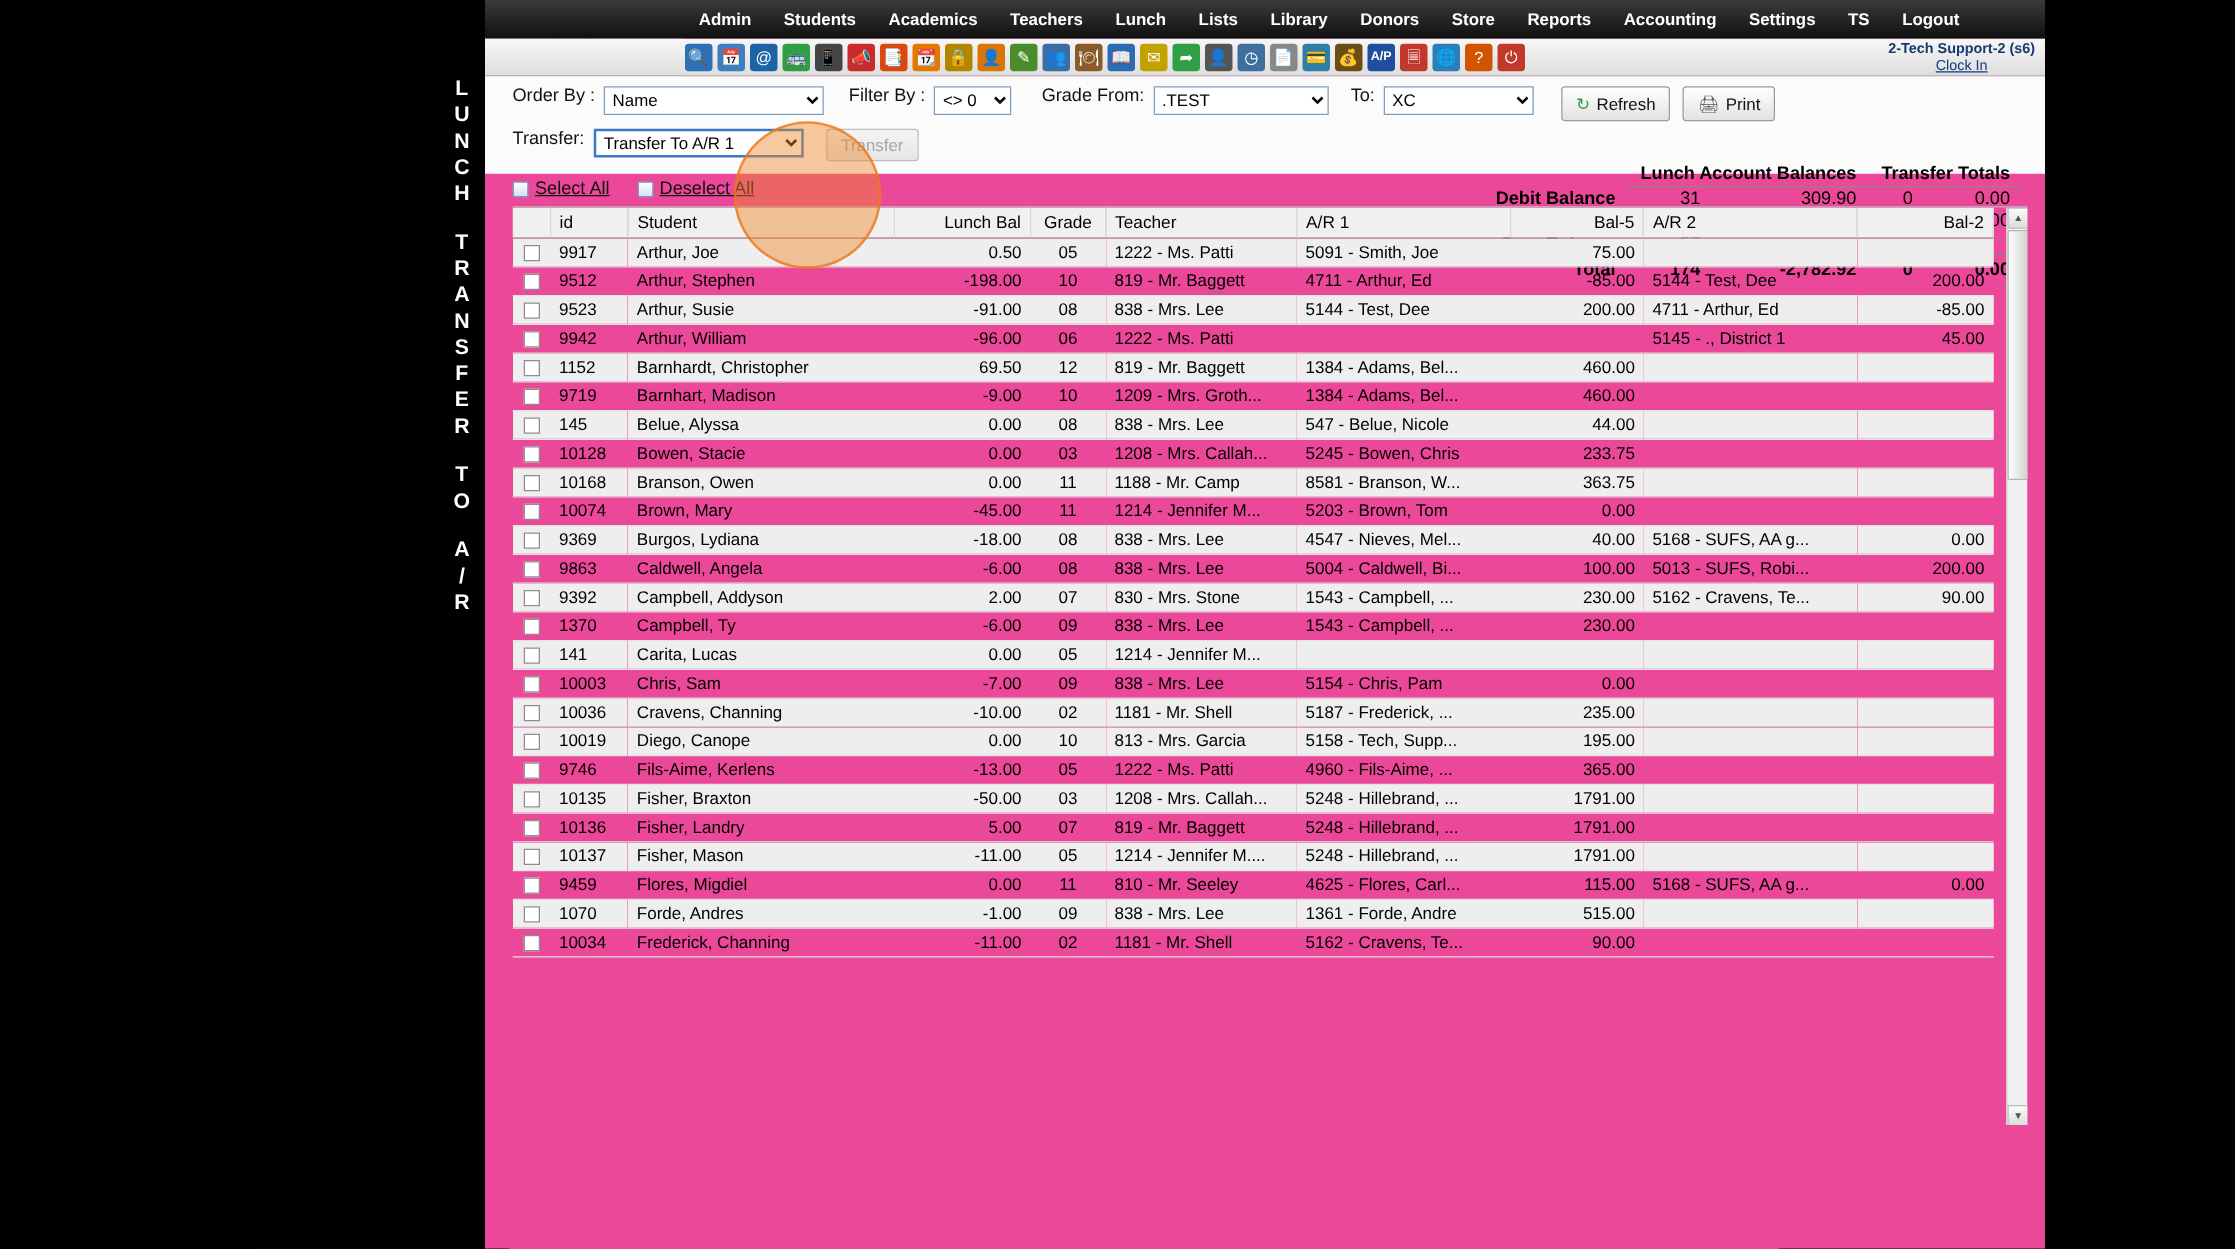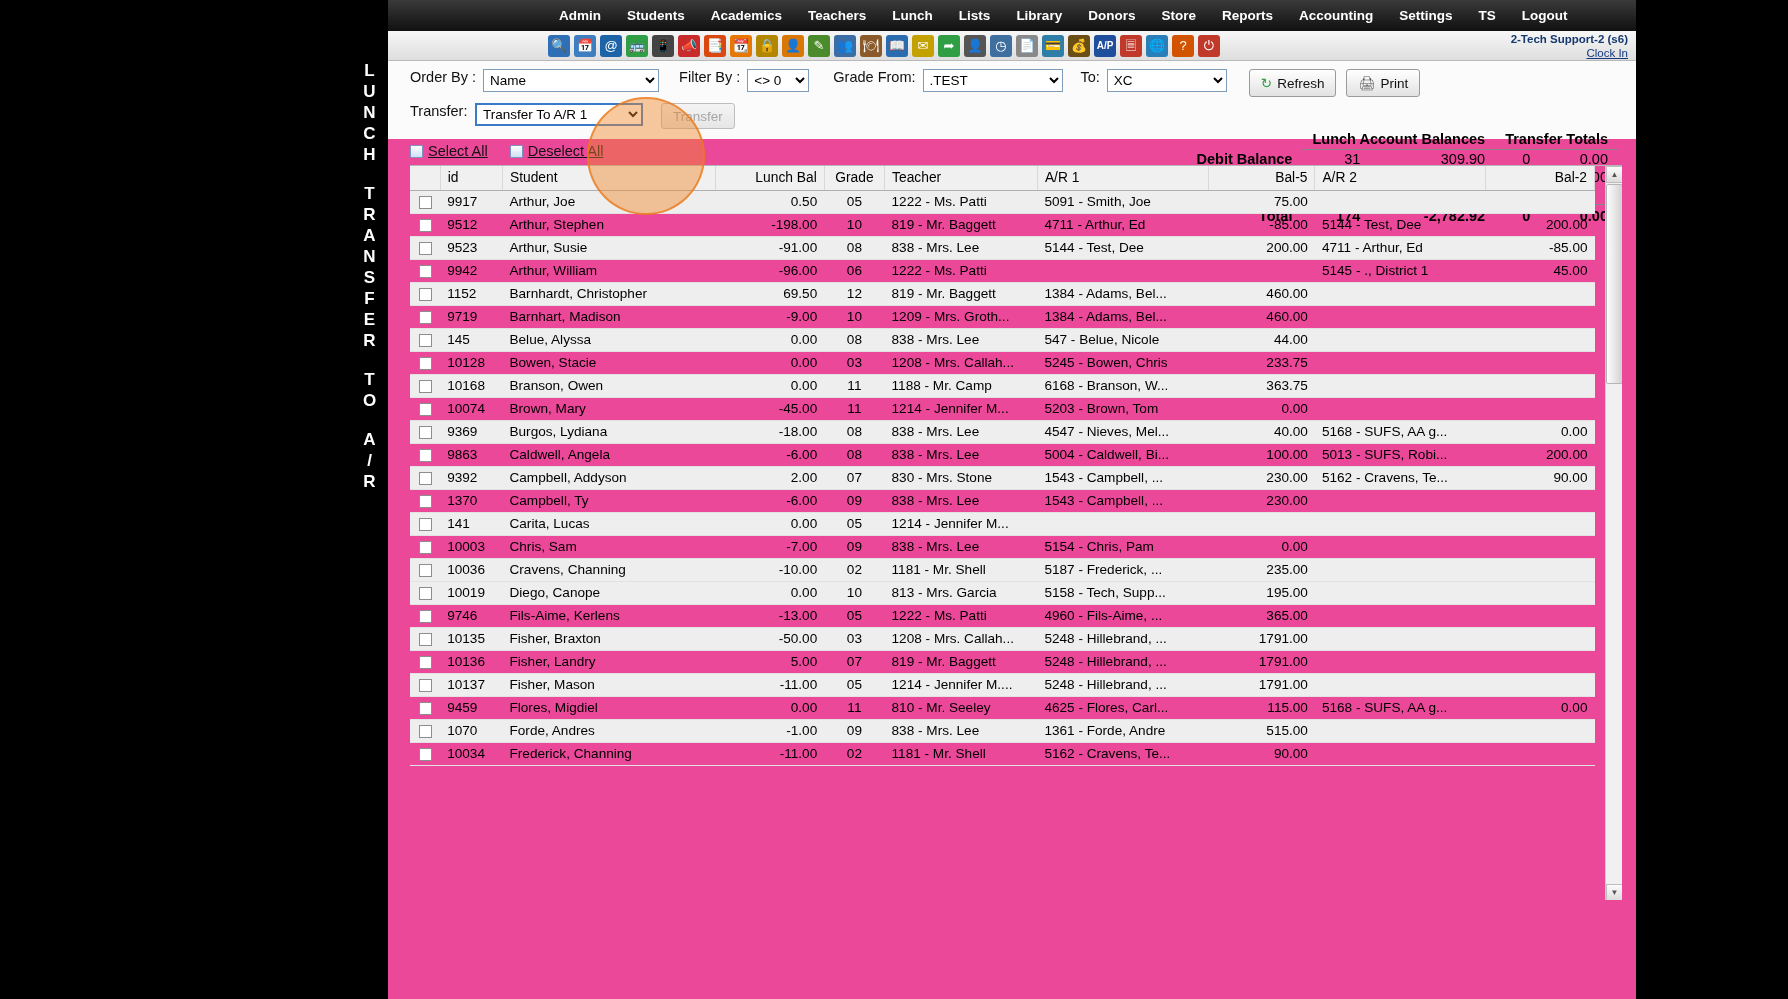--- a/index.html
+++ b/index.html
@@ -117,21 +117,21 @@
     display: inline-flex;
     align-items: center; justify-content: center;
     font-size: 13px;
     color: #fff;
     cursor: pointer;
     line-height: 1;
   }
   .userbox {
     position: absolute;
     right: 8px; top: 0px;
-    text-align: right;
+    text-align: center;
     font-size: 11.5px;
     color: #14387f;
     line-height: 14px;
     padding-top: 1px;
   }
   .userbox .u1 { font-weight: bold; color:#16396f; }
   .userbox .u2 { text-decoration: underline; cursor: pointer; }
 
   
   .filterwrap {
@@ -618,21 +618,21 @@
               <td></td>
               <td class="r"></td>
             </tr>
             <tr class="alt">
               <td class="c"><span class="cbx"></span></td>
               <td>10168</td>
               <td>Branson, Owen</td>
               <td class="r">0.00</td>
               <td class="c">11</td>
               <td>1188 - Mr. Camp</td>
-              <td>6168 - Branson, W...</td>
+              <td>8581 - Branson, W...</td>
               <td class="r">363.75</td>
               <td></td>
               <td class="r"></td>
             </tr>
             <tr>
               <td class="c"><span class="cbx"></span></td>
               <td>10074</td>
               <td>Brown, Mary</td>
               <td class="r">-45.00</td>
               <td class="c">11</td>

